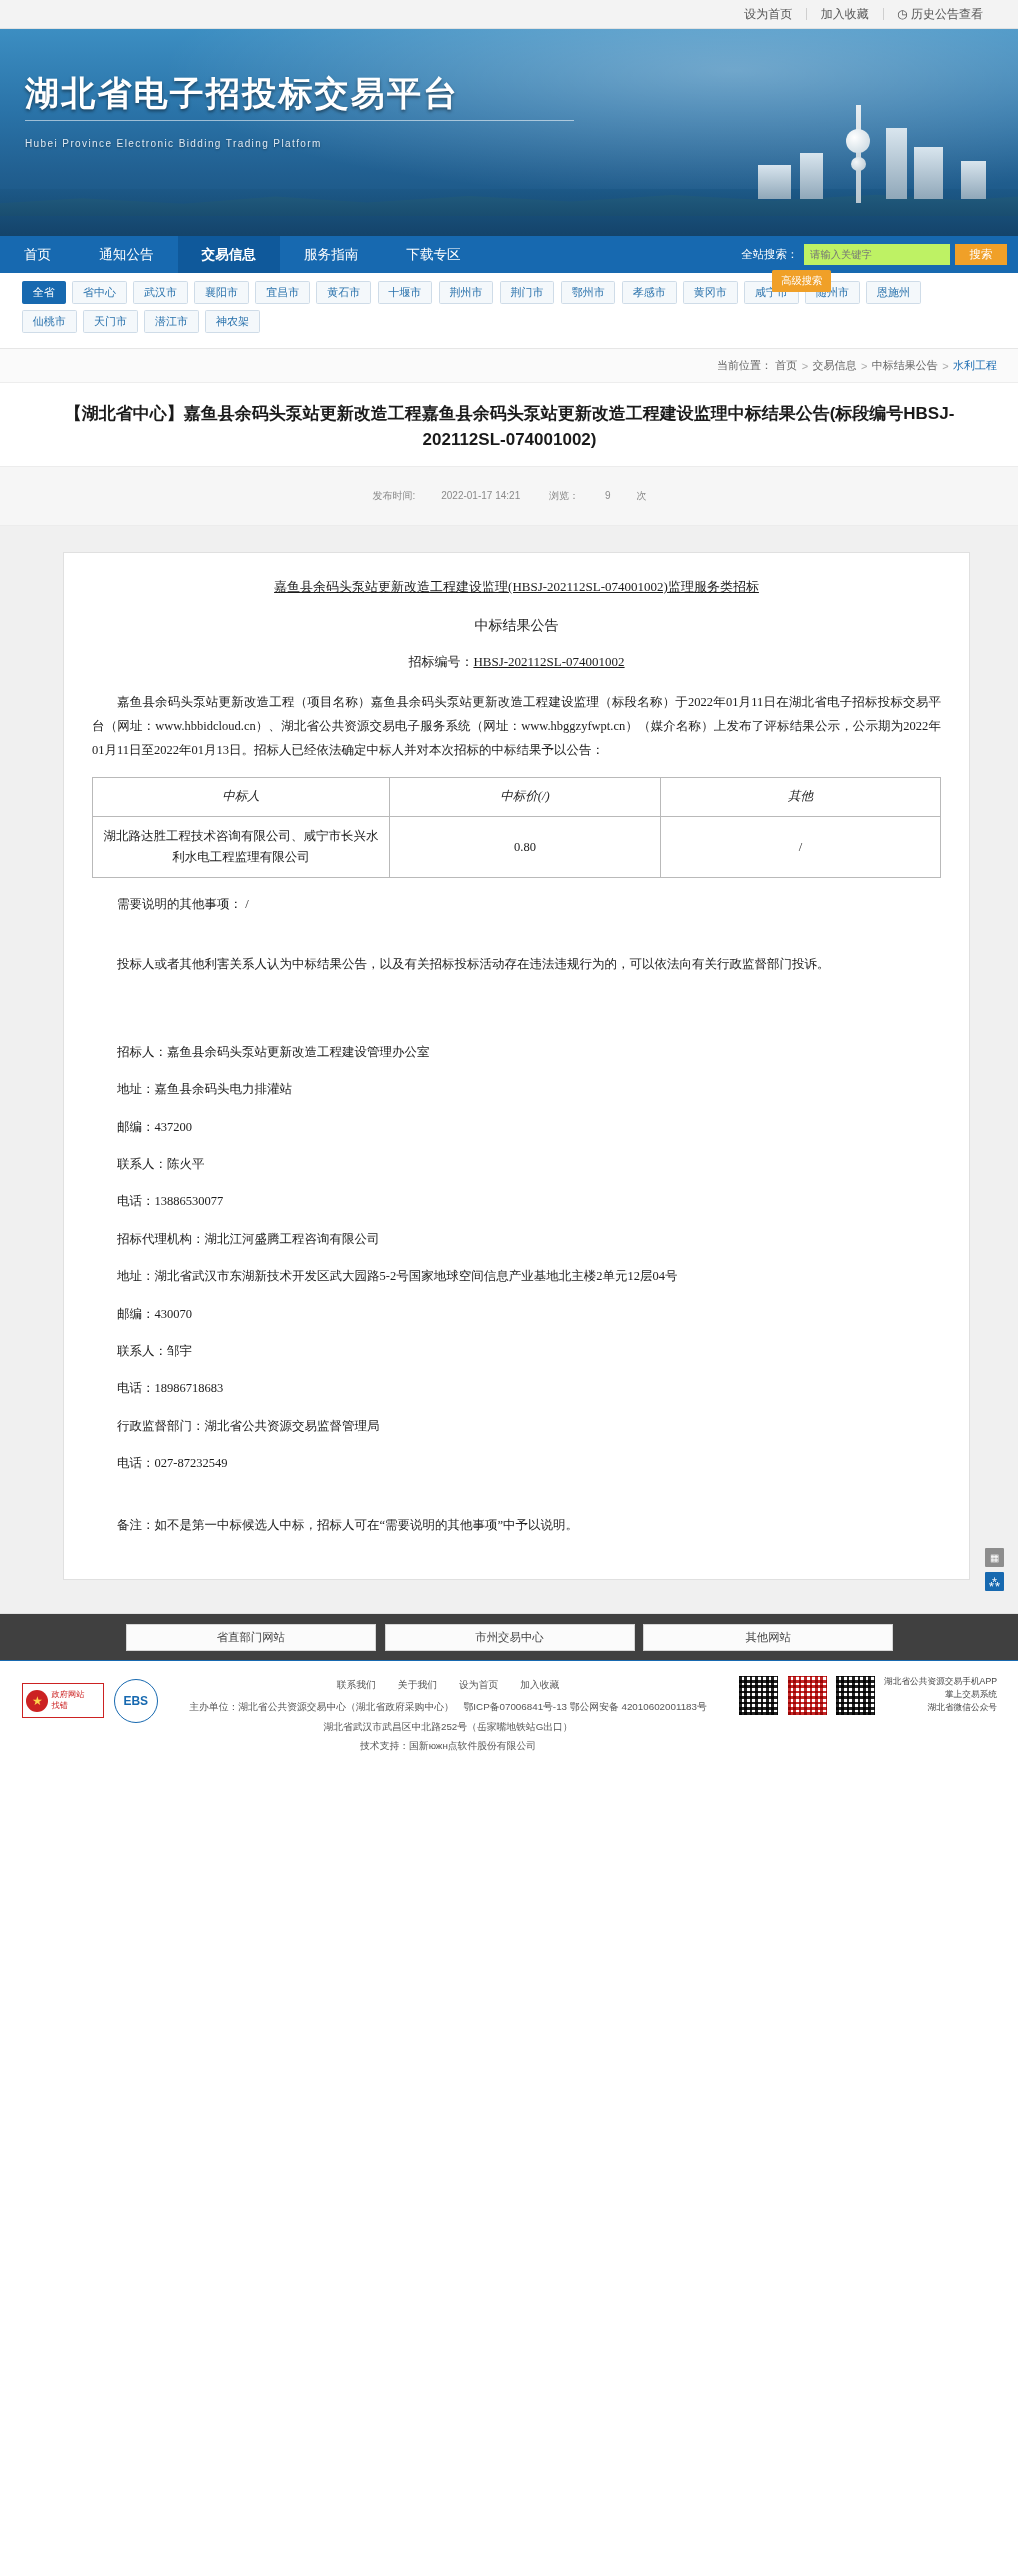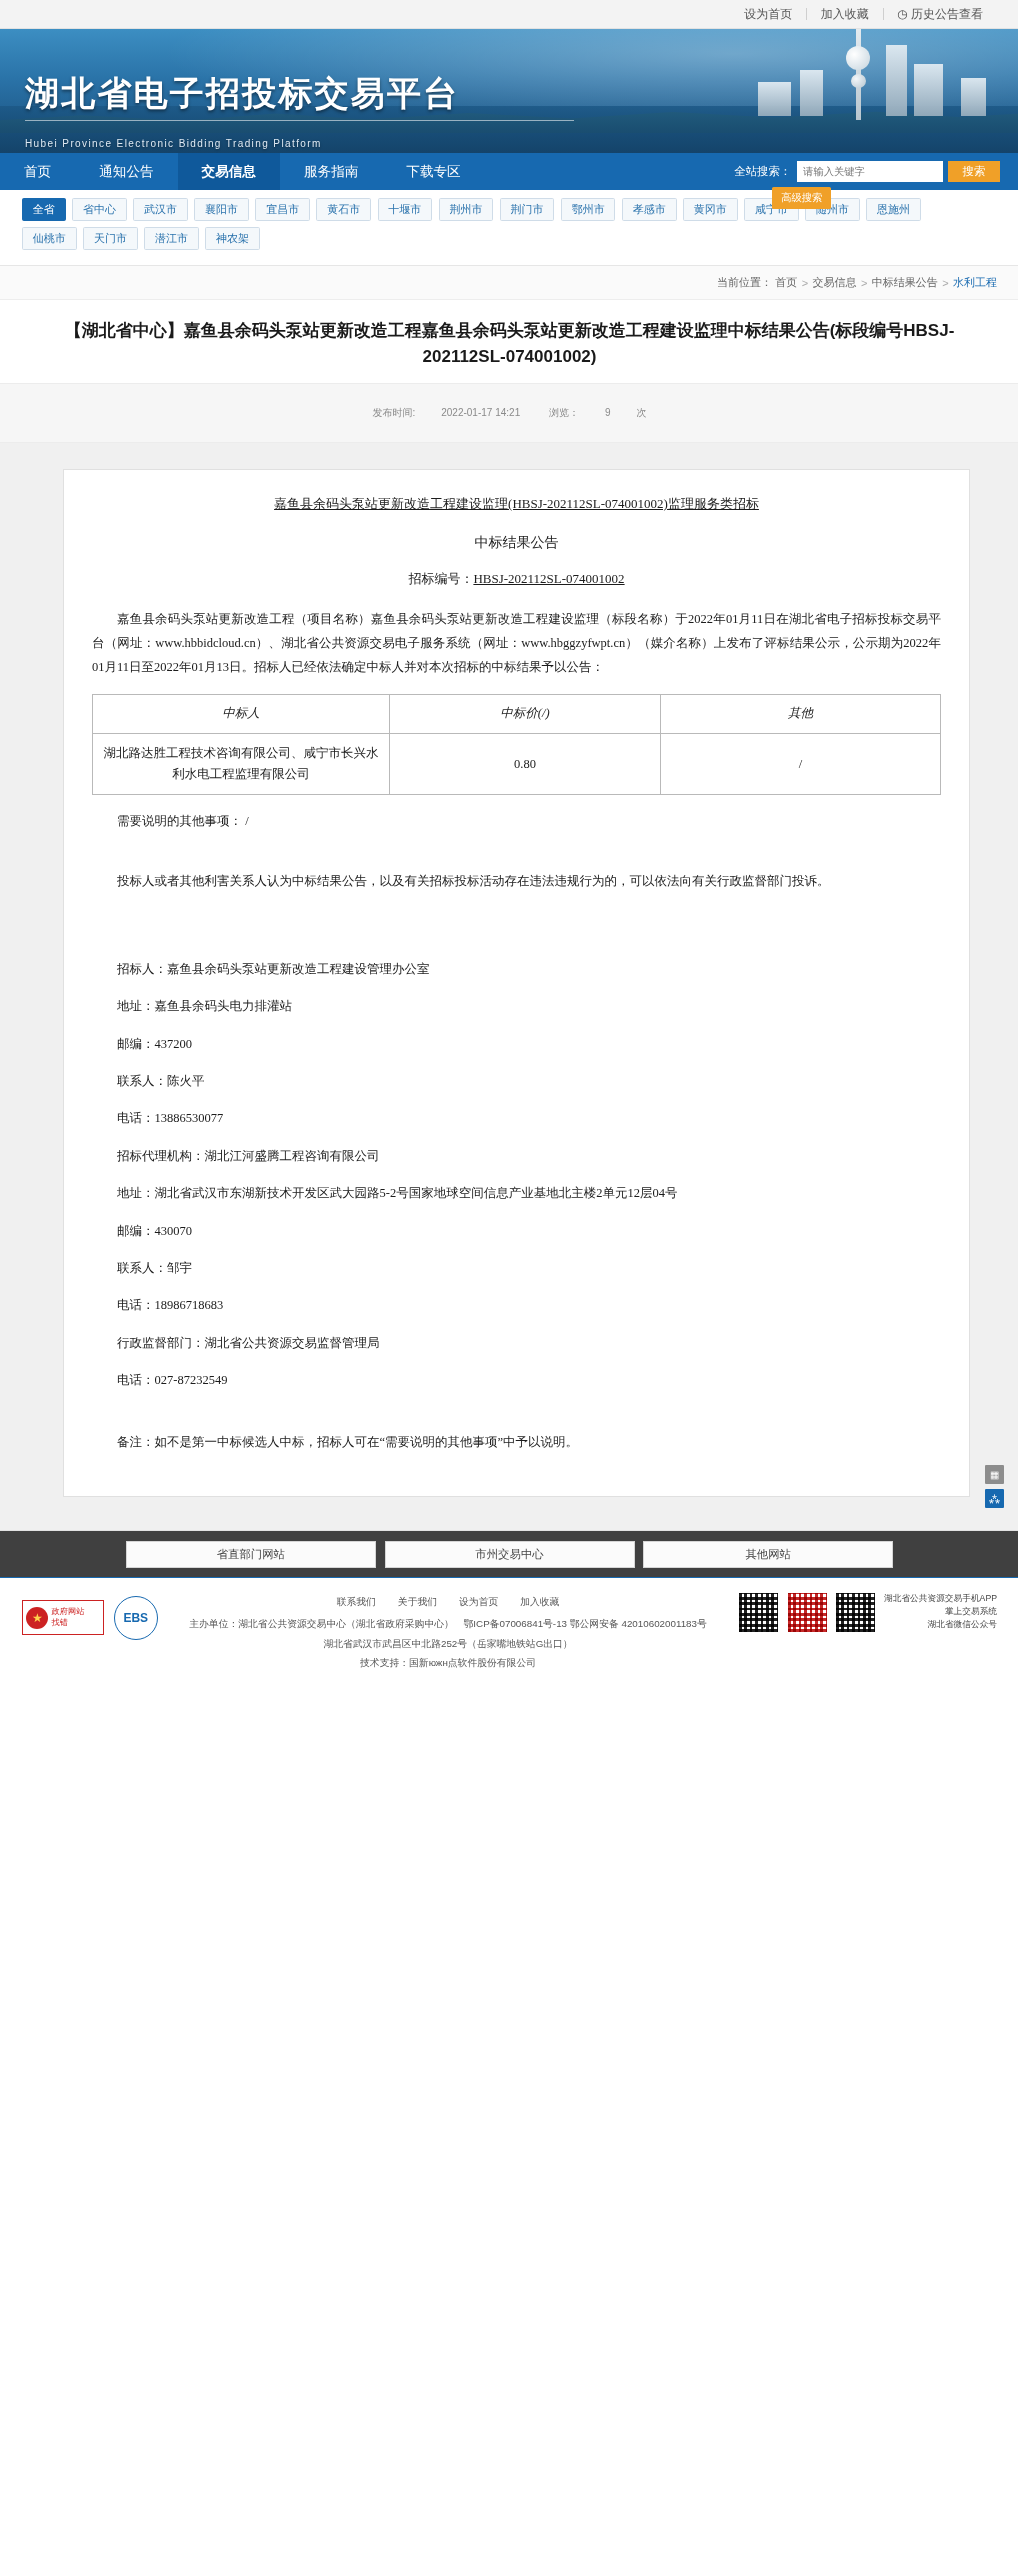--- a/index.html
+++ b/index.html
@@ -23,21 +23,21 @@
     padding-right: 22px;
     font-size: 12px;
     color: #555;
   }
   .topbar .tb-item { padding: 0 14px; cursor: pointer; }
   .topbar .tb-sep { width: 0.5px; height: 12px; background: #cfcfcf; }
 
   
   .banner {
     position: relative;
-    height: 124px;
+    height: 207px;
     overflow: hidden;
     background: linear-gradient(180deg, #2f7fb5 0%, #1f5f92 45%, #1b5585 100%);
   }
   .banner .sky {
     position: absolute; inset: 0;
     background:
       radial-gradient(ellipse at 72% 20%, rgba(255,255,255,.30), rgba(255,255,255,0) 55%),
       linear-gradient(180deg,#3c8ec2 0%, #2a73a8 40%, #215f90 70%, #17507d 100%);
   }
   .banner .water {
@@ -93,27 +93,27 @@
     color: #ffffff;
     font-size: 13.6px;
     padding: 0 24px;
     line-height: 37px;
     height: 37px;
     cursor: pointer;
     white-space: nowrap;
   }
   .nav .nav-item.active { background: #0f599b; font-weight: bold; }
   .nav .search-area {
-    position: absolute; right: 19px; top: 0; height: 37px;
+    position: absolute; right: 12px; top: 0; height: 37px;
     display: flex; align-items: center; gap: 5.4px;
   }
   .nav .search-label { color: #ffffff; font-size: 11.4px; }
   .nav .search-input {
     width: 146px; height: 20.7px; border: 0; outline: 0;
-    padding: 0 6.5px; font-size: 10.3px; color: #666; background: #ffffff;
+    padding: 0 6.5px; font-size: 10.3px; color: #666; background: #bef264;
   }
   .nav .search-btn {
     width: 52px; height: 20.7px; background: #f0a028; color: #fff;
     border: 0; font-size: 11.4px; cursor: pointer;
   }
   .adv-search {
     position: absolute; right: 188px; top: 34px;
     background: #f0a028; color: #fff; font-size: 10.3px;
     padding: 3.8px 8.7px; border-radius: 1.6px; z-index: 9; cursor: pointer;
   }

